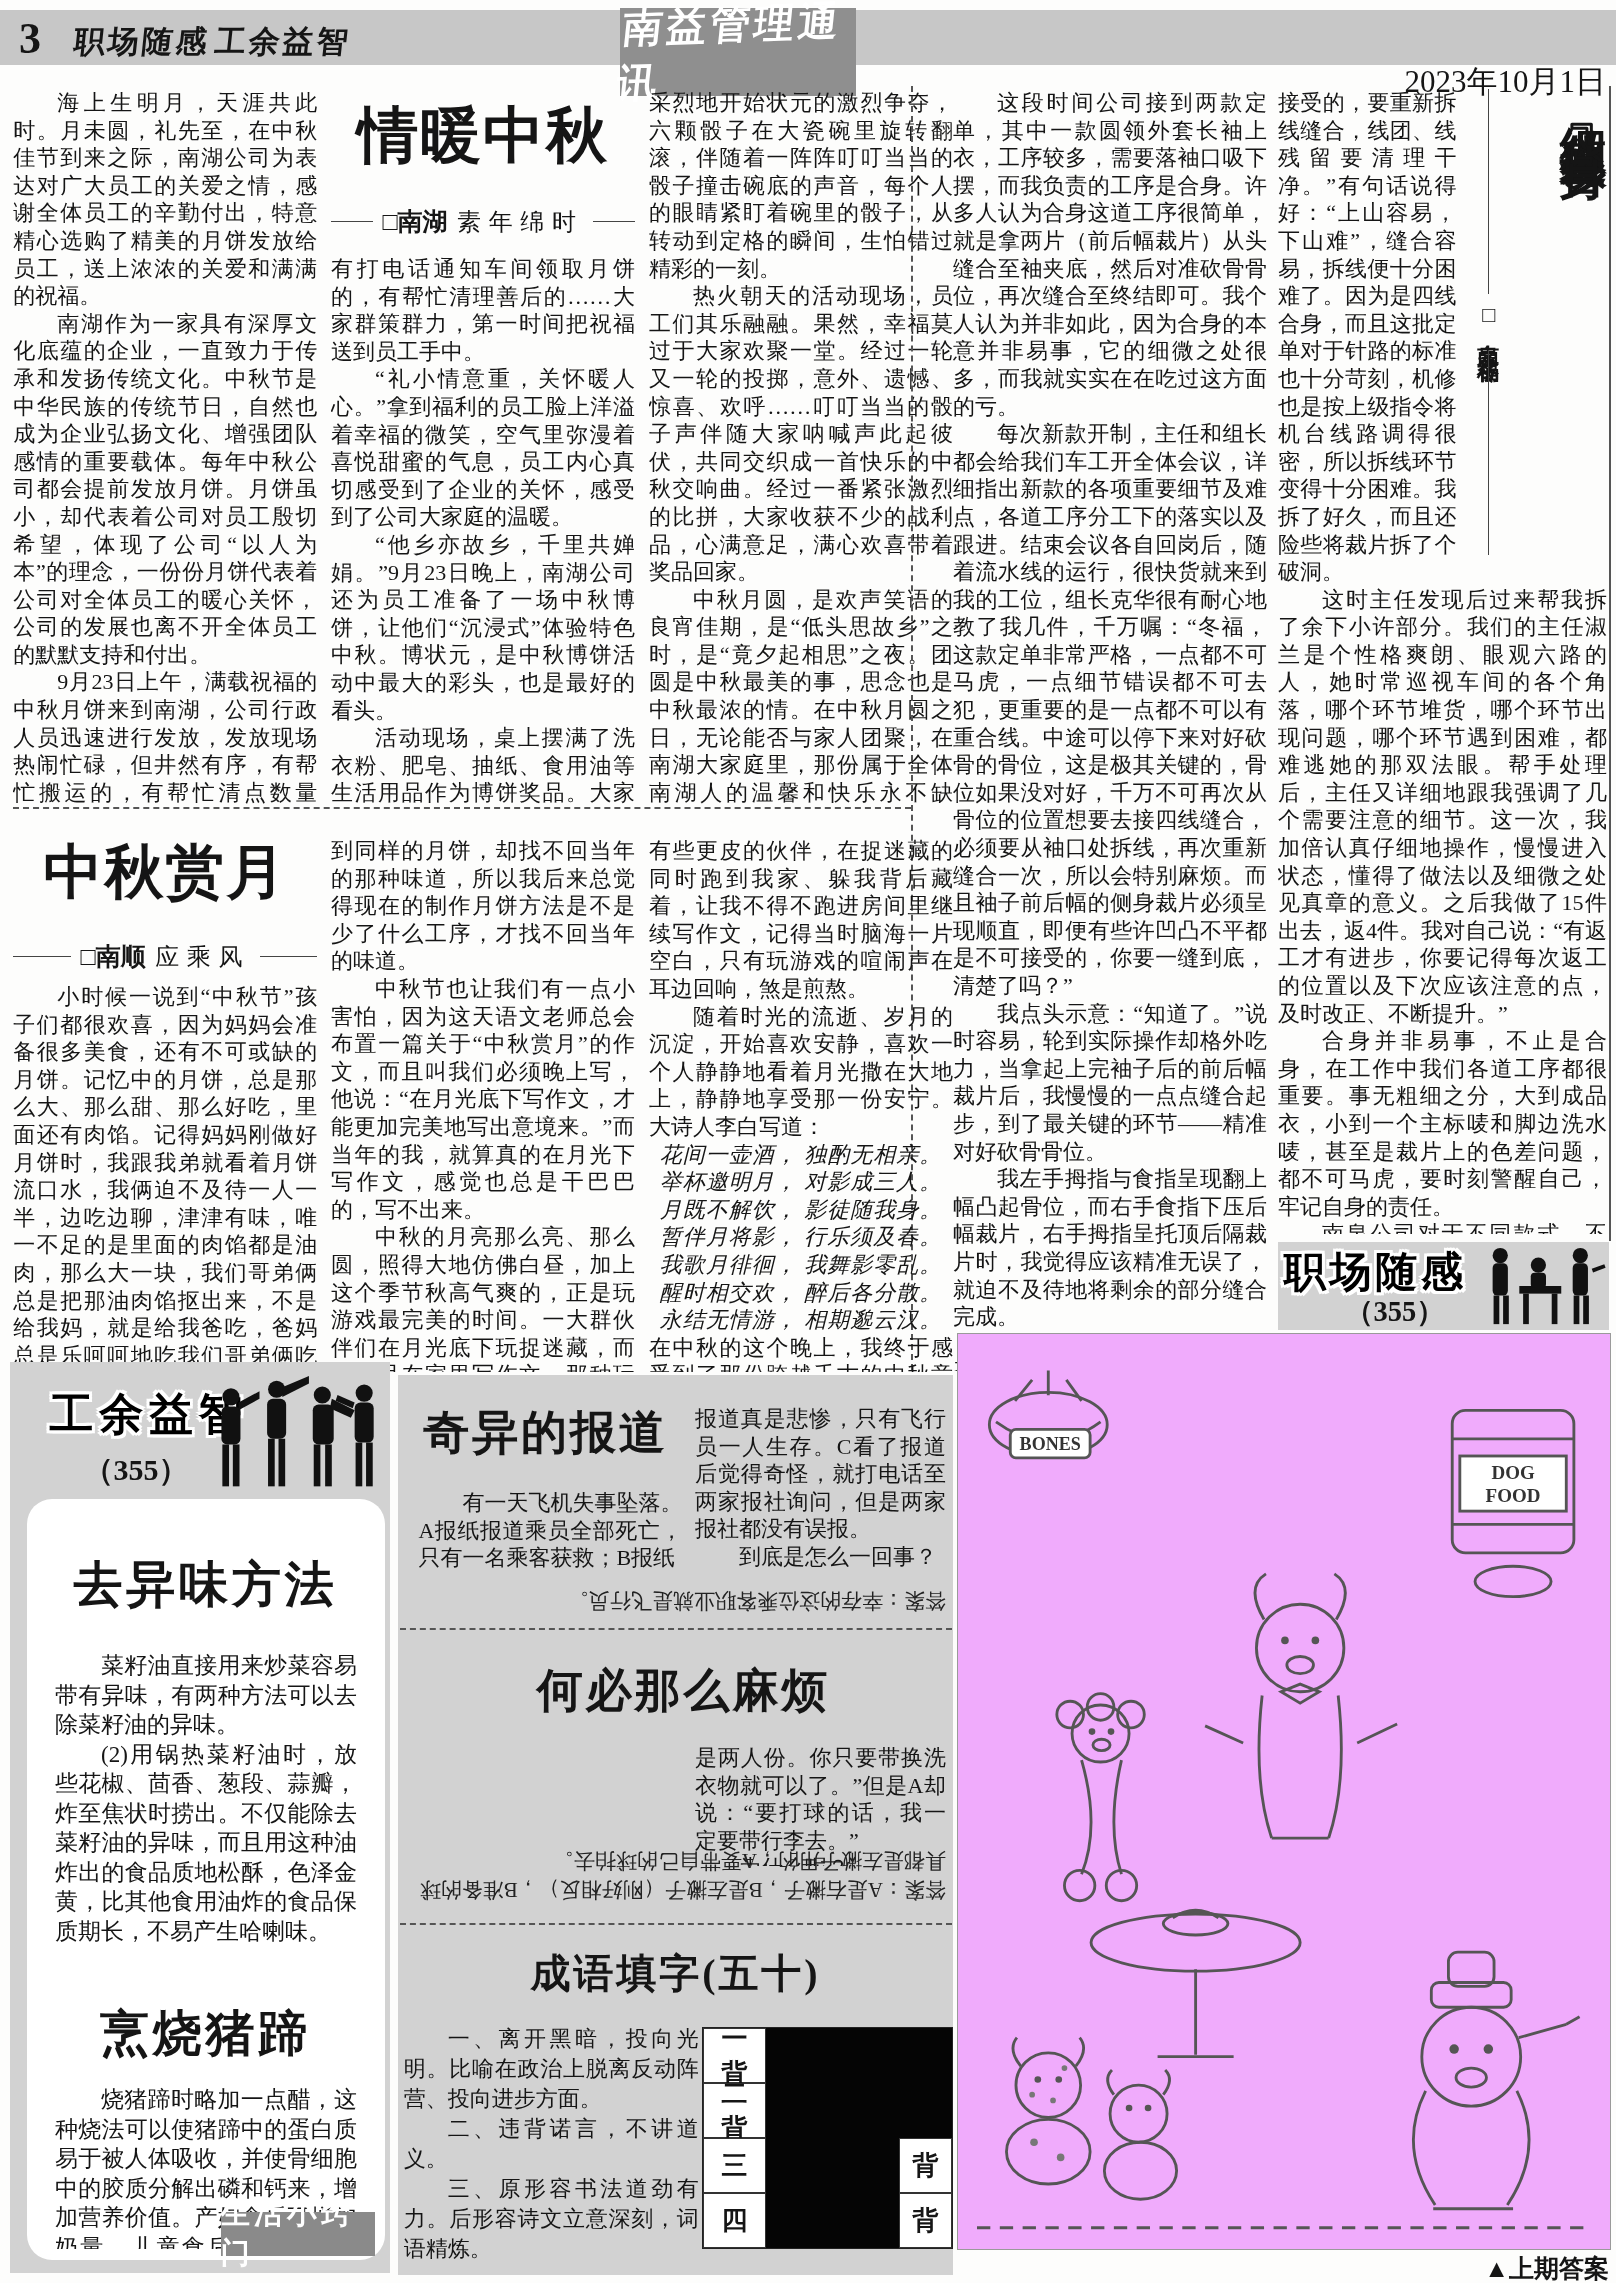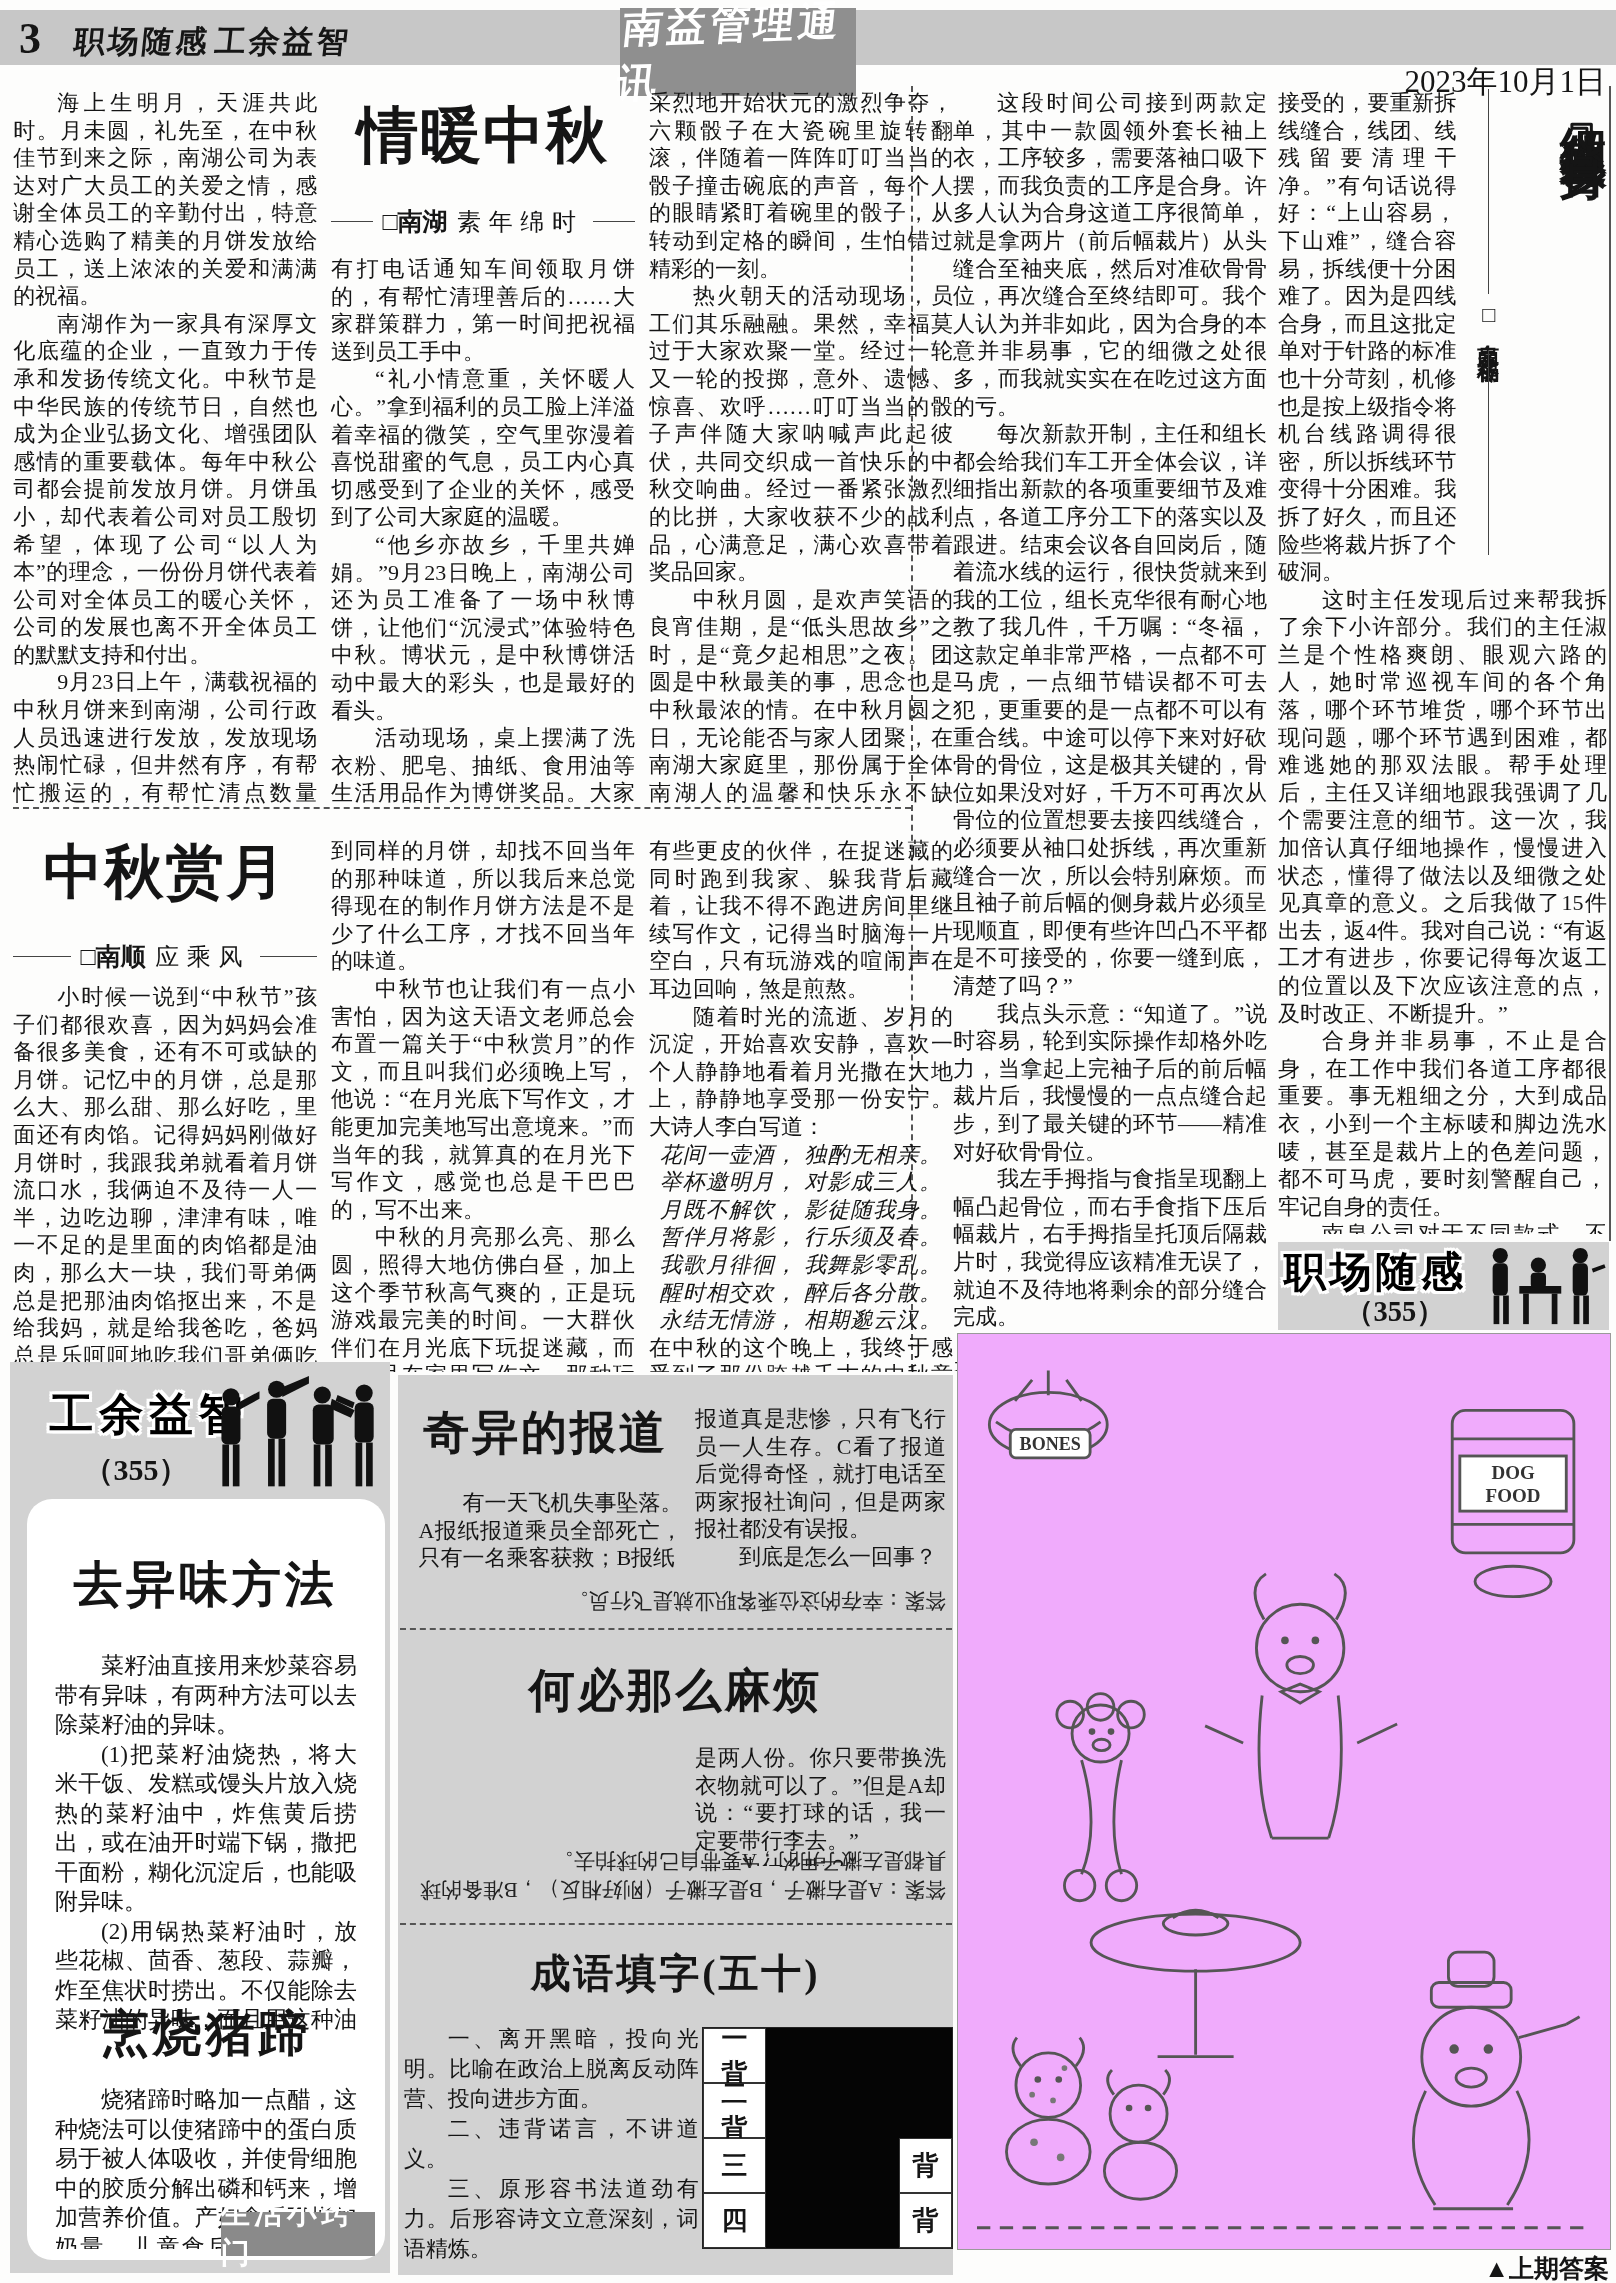--- a/index.html
+++ b/index.html
@@ -211,21 +211,20 @@
         <rect x="153" y="74" width="7" height="46"></rect>
         <rect x="164" y="74" width="7" height="46"></rect>
         <polygon points="150,38 132,30 134,24 152,32"></polygon>
     </g>
   </svg>
 
   <div class="abs card" style="left:17px;top:137px;width:358px;height:761px;">
     <div class="abs tip-title" style="left:0;top:53px;width:358px;">去异味方法</div>
     <div class="abs btxt" style="left:28.5px;top:152px;width:302px;height:380px;font-size:23px;line-height:29.5px;">
         <p>菜籽油直接用来炒菜容易带有异味，有两种方法可以去除菜籽油的异味。</p>
-        <p>(1)把菜籽油烧热，将大米干饭、发糕或馒头片放入烧热的菜籽油中，炸焦黄后捞出，或在油开时端下锅，撒把干面粉，糊化沉淀后，也能吸附异味。</p>
         <p>(2)用锅热菜籽油时，放些花椒、茴香、葱段、蒜瓣，炸至焦状时捞出。不仅能除去菜籽油的异味，而且用这种油炸出的食品质地松酥，色泽金黄，比其他食用油炸的食品保质期长，不易产生哈喇味。</p>
       </div>
     <div class="abs tip-title" style="left:0;top:502px;width:358px;">烹烧猪蹄</div>
     <div class="abs btxt" style="left:28.5px;top:586px;width:302px;height:164px;font-size:23px;line-height:29.5px;">
         <p>烧猪蹄时略加一点醋，这种烧法可以使猪蹄中的蛋白质易于被人体吸收，并使骨细胞中的胶质分解出磷和钙来，增加营养价值。产妇食后可增加奶量，儿童食后可预防软骨病。</p>
       </div>
     <div class="abs tips-label" style="left:194px;top:713px;width:154px;height:44px;">生活小窍门</div>
   </div>
 </div>
 
@@ -236,21 +235,21 @@
       <p>有一天飞机失事坠落。A报纸报道乘员全部死亡，只有一名乘客获救；B报纸</p>
     </div>
   <div class="abs btxt cont-first" style="left:297px;top:30px;width:251px;height:190px;">
       <p>报道真是悲惨，只有飞行员一人生存。C看了报道后觉得奇怪，就打电话至两家报社询问，但是两家报社都没有误报。</p>
       <p>到底是怎么一回事？</p>
     </div>
   <div class="abs flip" style="left:133px;top:211px;width:415px;text-align:left;">答案：幸存的这位乘客职业就是飞行员。</div>
 
   <div class="abs dash-h" style="left:1.9px;top:253px;width:552px;"></div>
 
-  <div class="abs pz-title" style="left:0;top:285px;width:555px;">何必那么麻烦</div>
+  <div class="abs pz-title" style="left:0;top:285px;width:555px;padding-left:8px;">何必那么麻烦</div>
   <div class="abs btxt cont-first" style="left:297px;top:369px;width:251px;height:122px;">
       <p>是两人份。你只要带换洗衣物就可以了。”但是A却说：“要打球的话，我一定要带行李去。”</p>
       <p>为什么呢？</p>
     </div>
   <div class="abs flip" style="left:9.5px;top:472px;width:538px;text-align:left;">答案：A是右撇子，B是左撇子（刚好相反），B准备的球具都是左撇子用的，A要带自己的球拍去。</div>
 
   <div class="abs dash-h" style="left:1.9px;top:548px;width:552px;"></div>
 
   <div class="abs pz-title" style="left:0;top:571px;width:555px;font-size:40px;">成语填字(五十)</div>
   <div class="abs btxt" style="left:5.7px;top:649px;width:295px;height:238px;font-size:22px;line-height:30px;">

